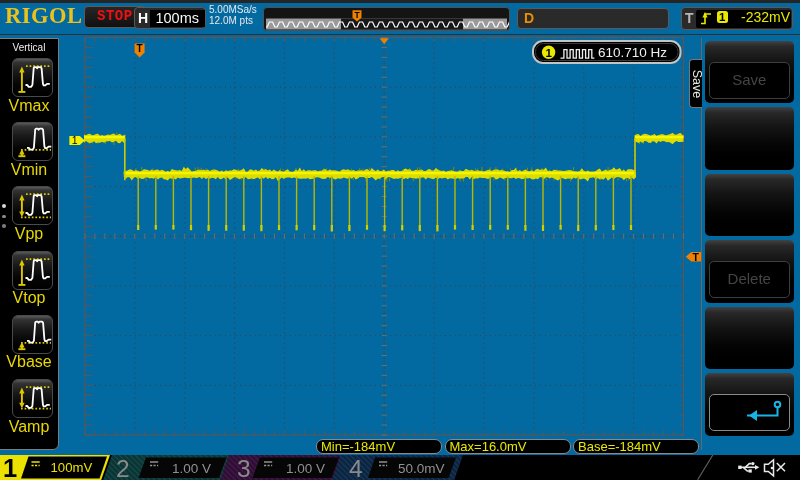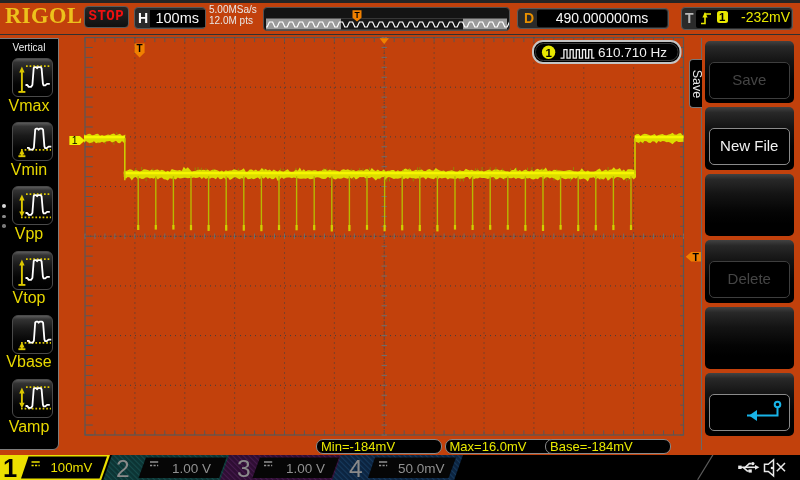--- a/index.html
+++ b/index.html
@@ -1,21 +1,21 @@
 <!DOCTYPE html>
 <html><head><meta charset="utf-8"><title>scope</title><style>
 *{margin:0;padding:0;box-sizing:border-box}
 html,body{width:800px;height:480px;background:#000;font-family:"Liberation Sans",sans-serif;overflow:hidden}
 .abs{position:absolute}
-#root{position:relative;width:800px;height:480px;background:#c2410c}
+#root{position:relative;width:800px;height:480px;background:#0369a1}
 
 #topstrip{left:0;top:0;width:800px;height:2.5px;background:#252525}
 #topsep{left:0;top:34.2px;width:800px;height:1.2px;background:#303030}
 #logo{left:5px;top:3px;font-family:"Liberation Serif",serif;font-weight:bold;font-size:22.5px;color:#edc11c;letter-spacing:0.5px}
-#stopbtn{left:83.8px;top:6px;width:45px;height:21.5px;background:linear-gradient(#262626,#101010);border:1px solid #5a5a5a;border-radius:4px;color:#f01010;font-weight:bold;font-family:"Liberation Mono",monospace;font-size:14px;text-align:center;line-height:19.5px;letter-spacing:0.5px}
+#stopbtn{left:83.8px;top:6px;width:62px;height:21.5px;background:linear-gradient(#262626,#101010);border:1px solid #5a5a5a;border-radius:4px;color:#f01010;font-weight:bold;font-family:"Liberation Mono",monospace;font-size:14px;text-align:center;line-height:19.5px;letter-spacing:0.5px}
 #hbox{left:134px;top:7px;width:72px;height:22px;background:#2a2a2a;border:1px solid #5a5a5a;border-radius:4px}
 #hbox .hl{position:absolute;left:3px;top:2px;color:#fff;font-weight:bold;font-size:14px}
 #hbox .hv{position:absolute;left:15px;top:1.5px;width:54.5px;height:17.5px;background:#000;border-radius:0;color:#f8f8f8;font-size:14.5px;text-align:center;line-height:17px}
 #srate{left:209px;top:5px;color:#e8e8e8;font-size:10px;line-height:10.8px}
 #pvw{left:263px;top:7px;width:247px;height:24px;background:#141414;border:1px solid #505050;border-radius:4px}
 #dbox{left:517px;top:7.5px;width:152px;height:21.5px;background:#2a2a2a;border:1px solid #5a5a5a;border-radius:4px}
 #dbox .dl{position:absolute;left:6px;top:1px;color:#e89000;font-weight:bold;font-size:14px}
 #dbox .dv{position:absolute;left:19px;top:1.5px;width:130px;height:16.5px;background:#000;border-radius:2px;color:#f8f8f8;font-size:14px;text-align:center;line-height:16px}
 #tbox{left:681px;top:7px;width:112px;height:23px;background:#2a2a2a;border:1px solid #5a5a5a;border-radius:4px}
 #tbox .tl{position:absolute;left:3px;top:2px;color:#b8b8b8;font-weight:bold;font-size:14px}
@@ -51,21 +51,20 @@
 <svg width="245" height="22" viewBox="0 0 245 22" style="position:absolute;left:0;top:0">
 <rect x="2" y="10.5" width="241" height="11" fill="#9a9a9a"></rect>
 <rect x="77" y="10.5" width="122" height="11" fill="#181818"></rect>
 <path id="wavepath" d="M2 19 h1.2 l2.2 -5 h3.2 l2.2 5 h1.2 h1.2 l2.2 -5 h3.2 l2.2 5 h1.2 h1.2 l2.2 -5 h3.2 l2.2 5 h1.2 h1.2 l2.2 -5 h3.2 l2.2 5 h1.2 h1.2 l2.2 -5 h3.2 l2.2 5 h1.2 h1.2 l2.2 -5 h3.2 l2.2 5 h1.2 h1.2 l2.2 -5 h3.2 l2.2 5 h1.2 h1.2 l2.2 -5 h3.2 l2.2 5 h1.2 h1.2 l2.2 -5 h3.2 l2.2 5 h1.2 h1.2 l2.2 -5 h3.2 l2.2 5 h1.2 h1.2 l2.2 -5 h3.2 l2.2 5 h1.2 h1.2 l2.2 -5 h3.2 l2.2 5 h1.2 h1.2 l2.2 -5 h3.2 l2.2 5 h1.2 h1.2 l2.2 -5 h3.2 l2.2 5 h1.2 h1.2 l2.2 -5 h3.2 l2.2 5 h1.2 h1.2 l2.2 -5 h3.2 l2.2 5 h1.2 h1.2 l2.2 -5 h3.2 l2.2 5 h1.2 h1.2 l2.2 -5 h3.2 l2.2 5 h1.2 h1.2 l2.2 -5 h3.2 l2.2 5 h1.2 h1.2 l2.2 -5 h3.2 l2.2 5 h1.2 h1.2 l2.2 -5 h3.2 l2.2 5 h1.2 h1.2 l2.2 -5 h3.2 l2.2 5 h1.2 h1.2 l2.2 -5 h3.2 l2.2 5 h1.2 h1.2 l2.2 -5 h3.2 l2.2 5 h1.2 h1.2 l2.2 -5 h3.2 l2.2 5 h1.2" stroke="#fff" stroke-width="1.2" fill="none"></path>
 <path d="M88.5 2.2 H97.5 V9.8 L93 13.4 L88.5 9.8 Z" fill="#f08000"></path>
 <text x="93" y="10" font-size="8.5" font-weight="bold" fill="#000" text-anchor="middle">T</text>
 </svg>
 </div>
 <div class="abs" id="dbox">
       <span class="dl">D</span>
-      <span class="dv">490.000000ms</span>
     </div>
 <div class="abs" id="tbox">
       <span class="tl">T</span>
       <span class="tv"></span>
 <svg width="13" height="14" viewBox="0 0 13 14" style="position:absolute;left:18px;top:3px">
 <path d="M1 12.5 H5 V3 H11" stroke="#e8e800" stroke-width="1.6" fill="none"></path>
 <path d="M5 1 L2.4 6.4 H7.6 Z" fill="#e8e800"></path>
 </svg>
 <span id="onebadge">1</span>
       <span class="tmv">-232mV</span>
@@ -187,37 +186,36 @@
 </g>
 </svg>
 
 <div class="abs" style="left:701.3px;top:37.5px;width:1.2px;height:412.5px;background:#686868"></div>
 <div class="abs" id="savetab">
       <span>Save</span>
     </div>
 <div class="rslot" style="top:40.5px"></div>
     <div class="rbtn dim" style="top:61.5px">Save</div>
 <div class="rslot" style="top:107px"></div>
-    <div class="rbtn" style="top:128px">New File</div>
 <div class="rslot" style="top:173.5px"></div>
 <div class="rslot" style="top:240px"></div>
     <div class="rbtn dim" style="top:261px">Delete</div>
 <div class="rslot" style="top:306.5px"></div>
 <div class="rslot" style="top:373px"></div>
     <div class="rbtn" style="top:394px;text-align:left;padding-left:12px">
 <svg width="60" height="30" viewBox="0 0 60 30">
 <path d="M25 20.5 H55.5 V11.5" stroke="#18b4e8" stroke-width="2" fill="none"></path>
 <path d="M27 20.5 L35 15 V26 Z" fill="#18b4e8"></path>
 <circle cx="55.5" cy="9.5" r="2.8" fill="none" stroke="#18b4e8" stroke-width="2"></circle>
 </svg>
 </div>
 
 <div class="meas" style="left:316px">Min=-184mV</div>
 <div class="meas" style="left:444.5px">Max=16.0mV</div>
-<div class="meas" style="left:545px">Base=-184mV</div>
+<div class="meas" style="left:573px">Base=-184mV</div>
 
 <div class="abs" id="chanbar">
 <svg width="800" height="25.5" viewBox="0 0 800 25.5">
 <defs>
 <pattern id="h2" width="3.8" height="3.8" patternUnits="userSpaceOnUse" patternTransform="rotate(-45)">
 <rect width="3.8" height="3.8" fill="#0c3434"></rect>
             <rect width="1.1" height="3.8" fill="#164b4b"></rect>
 </pattern>
 <pattern id="h3" width="3.8" height="3.8" patternUnits="userSpaceOnUse" patternTransform="rotate(-45)">
 <rect width="3.8" height="3.8" fill="#2e0e33"></rect>

